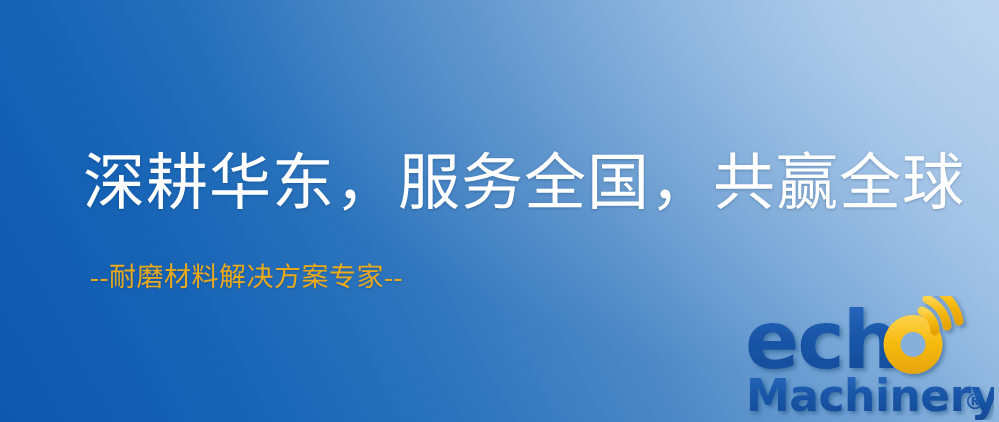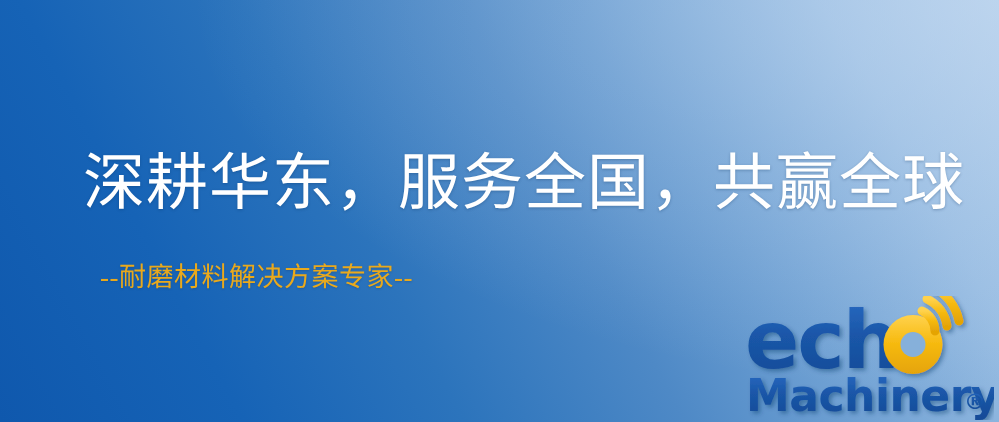--- a/index.html
+++ b/index.html
@@ -56,21 +56,21 @@
     font-size: 62px;
     line-height: 1.0;
     letter-spacing: 1px;
     white-space: nowrap;
     text-shadow: 0 1px 3px rgba(10, 45, 90, 0.30);
   }
 
   
   .subtitle {
     position: absolute;
-    left: 100px;
+    left: 90px;
     top: 264px;
     color: #e9a91c;
     font-family: "Liberation Serif", "DejaVu Serif", serif;
     font-size: 27px;
     line-height: 1.0;
     letter-spacing: 0.5px;
     white-space: nowrap;
     text-shadow: 0 1px 2px rgba(20, 55, 100, 0.28);
   }
 

